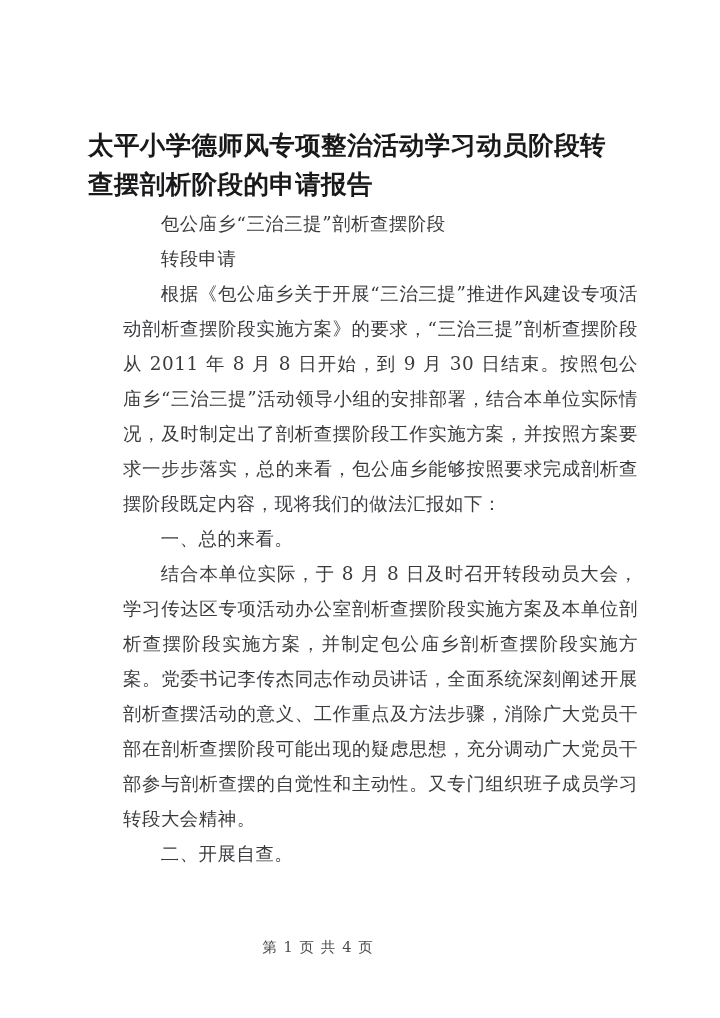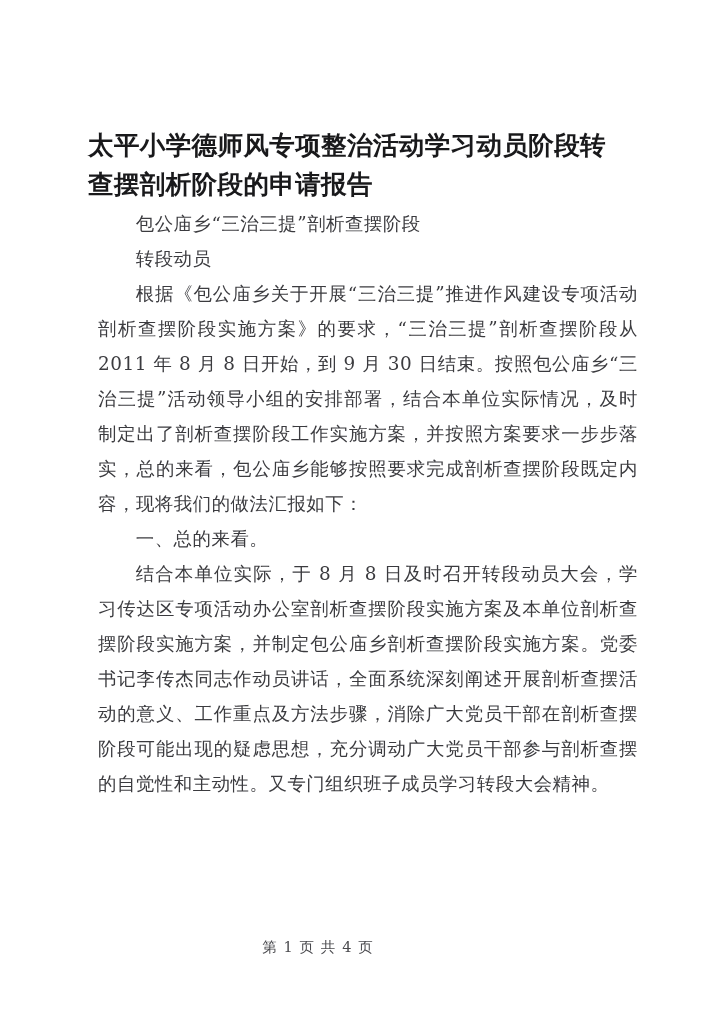--- a/index.html
+++ b/index.html
@@ -55,21 +55,21 @@
     font-family: "DejaVu Serif", "Liberation Serif", serif;
     font-size: 18.4px;
     line-height: 35px;
     color: #3b3b3f;
     letter-spacing: 0.55px;
     margin: 0;
     text-align: justify;
     text-justify: inter-character;
     white-space: pre-wrap;
   }
-  .p.indent { text-indent: 2.05em; }
+  .p.indent { text-indent: 2.05em; margin-left: 25px; }
 
   
   .footer {
     position: absolute;
     top: 938px;
     left: 0;
     width: 636px;
     text-align: center;
     font-family: "DejaVu Serif", "Liberation Serif", serif;
     font-size: 14.5px;
@@ -83,23 +83,24 @@
 <div class="page">
 
   <div class="doc-title">
     <span class="tl tl-1">太平小学德师风专项整治活动学习动员阶段转</span>
     <span class="tl tl-2">查摆剖析阶段的申请报告</span>
   </div>
 
   <div class="body-block">
 
     <p class="p indent">包公庙乡“三治三提”剖析查摆阶段</p>
-    <p class="p indent">转段动员</p>
+    <p class="p indent">转段申请</p>
 
     <p class="p indent">根据《包公庙乡关于开展“三治三提”推进作风建设专项活动剖析查摆阶段实施方案》的要求，“三治三提”剖析查摆阶段从 2011 年 8 月 8 日开始，到 9 月 30 日结束。按照包公庙乡“三治三提”活动领导小组的安排部署，结合本单位实际情况，及时制定出了剖析查摆阶段工作实施方案，并按照方案要求一步步落实，总的来看，包公庙乡能够按照要求完成剖析查摆阶段既定内容，现将我们的做法汇报如下：</p>
     <p class="p indent">一、总的来看。</p>
     <p class="p indent">结合本单位实际，于 8 月 8 日及时召开转段动员大会，学习传达区专项活动办公室剖析查摆阶段实施方案及本单位剖析查摆阶段实施方案，并制定包公庙乡剖析查摆阶段实施方案。党委书记李传杰同志作动员讲话，全面系统深刻阐述开展剖析查摆活动的意义、工作重点及方法步骤，消除广大党员干部在剖析查摆阶段可能出现的疑虑思想，充分调动广大党员干部参与剖析查摆的自觉性和主动性。又专门组织班子成员学习转段大会精神。</p>
+    <p class="p indent">二、开展自查。</p>
 
   </div>
 
   <div class="footer">第 1 页  共 4 页</div>
 
 </div>
 
 </body></html>

